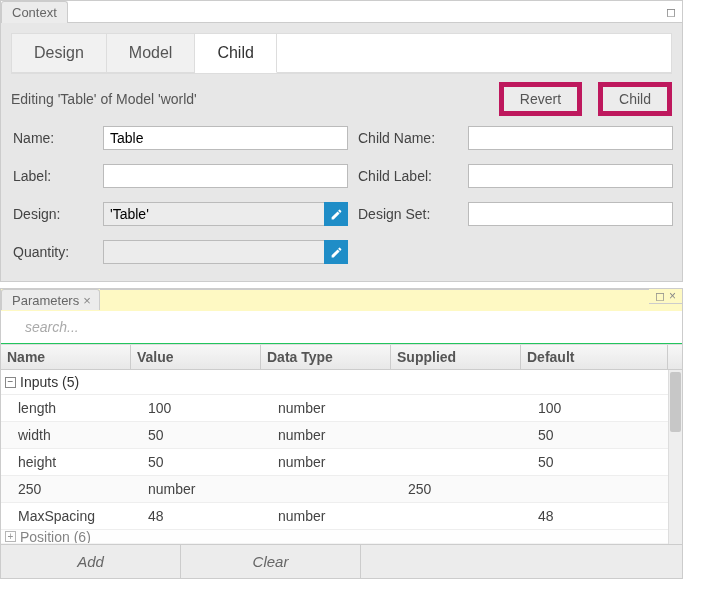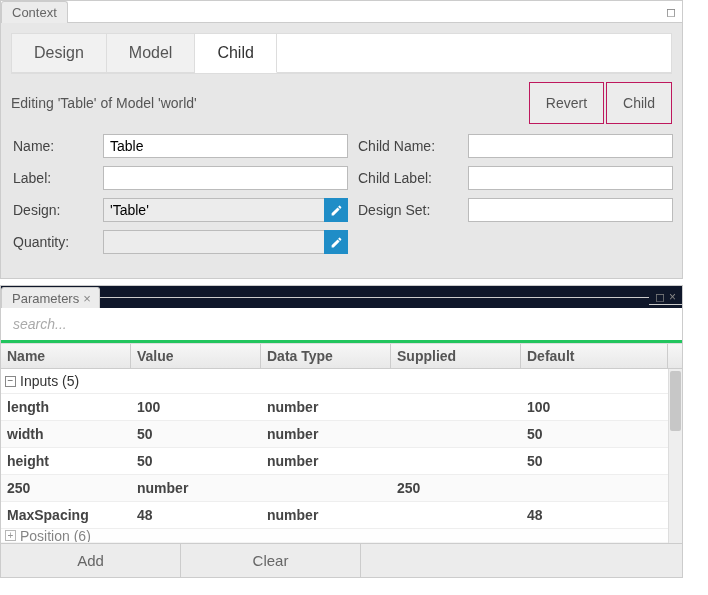--- a/index.html
+++ b/index.html
@@ -94,32 +94,32 @@
   .edit-row {
     display: flex;
     align-items: center;
     padding: 8px 10px 4px 10px;
     font-size: 14px;
     color: #555;
   }
   .edit-row .editing-text { flex: 1; }
   .btn {
     background: #ececec;
-    border: 1px solid #be185d;
+    border: 5px solid #be185d;
     color: #555;
-    padding: 12px 16px;
+    padding: 4px 16px;
     font-size: 14px;
     cursor: pointer;
-    margin-left: 2px;
+    margin-left: 16px;
   }
   .form-grid {
     display: grid;
     grid-template-columns: 80px 245px 100px 205px;
-    gap: 8px 10px;
-    padding: 6px 12px 24px 12px;
+    gap: 14px 10px;
+    padding: 6px 12px 17px 12px;
     align-items: center;
   }
   .flabel {
     font-size: 14px;
     color: #444;
     text-align: left;
   }
   .finput {
     height: 24px;
     border: 1px solid #bbb;
@@ -151,23 +151,23 @@
   .edit-icon-btn svg { width: 13px; height: 13px; fill: #fff; }
 
   
   .params-panel {
     margin: 6px 0 0 0;
     border: 1px solid #ccc;
     width: 683px;
   }
   .params-tab-row {
     display: flex;
-    align-items: center;
+    align-items: flex-start;
     height: 22px;
-    background: #0f172a;
+    background: #fef9c3;
   }
   .params-tab {
     padding: 3px 8px 2px 10px;
     font-size: 13px;
     color: #666;
     background: #ececec;
     border: 1px solid #ccc;
     border-bottom: none;
     border-top-left-radius: 3px;
     border-top-right-radius: 3px;
@@ -180,22 +180,22 @@
   .params-tab-row .picons {
     display:flex; align-items:center; gap:4px; padding:0 6px;
     border-bottom:1px solid #ccc; color:#888; font-size:12px;
   }
   .params-body {
     background: #fdfdfd;
   }
   .search {
     width: 100%;
     border: none;
-    border-bottom: 3px solid #22c55e;
-    padding: 8px 12px;
+    border-bottom: 1px solid #22c55e;
+    padding: 8px 24px;
     font-size: 14px;
     color: #888;
     background:#fff;
   }
   .search::placeholder { color:#aaa; font-style: italic; }
   .grid {
     border-top: 1px solid #ddd;
   }
   .grid-head {
     display: grid;
@@ -222,21 +222,21 @@
   }
   .grid-row {
     display: grid;
     grid-template-columns: 130px 130px 130px 130px 1fr;
     font-size: 14px;
     color: #444;
     border-bottom: 1px solid #eee;
     background:#fff;
   }
   .grid-row.alt { background:#fafafa; }
-  .grid-row > div { padding: 5px 6px; font-weight: bold; }
+  .grid-row > div { padding: 5px 17px; }
   .group-row {
     display:flex; align-items:center; gap:4px;
     padding: 4px 4px;
     font-size: 14px;
     background:#fff;
     border-bottom:1px solid #eee;
   }
   .group-toggle {
     width:11px; height:11px; border:1px solid #888;
     display:inline-flex; align-items:center; justify-content:center;
@@ -257,20 +257,21 @@
   }
   .grid-footer .fbtn {
     flex:0 0 180px;
     text-align:center;
     padding:8px 0;
     font-size:15px;
     color:#666;
     border-right:1px solid #ccc;
     cursor:pointer;
     background:#ececec;
+    font-style:italic;
   }
   .grid-footer .frest { flex:1; background:#ececec; }
 </style>
 </head>
 <body>
 
 <div class="panel context-panel">
   <div class="panel-tab-row">
     <div class="panel-tab active">Context</div>
     <div class="spacer"></div>

